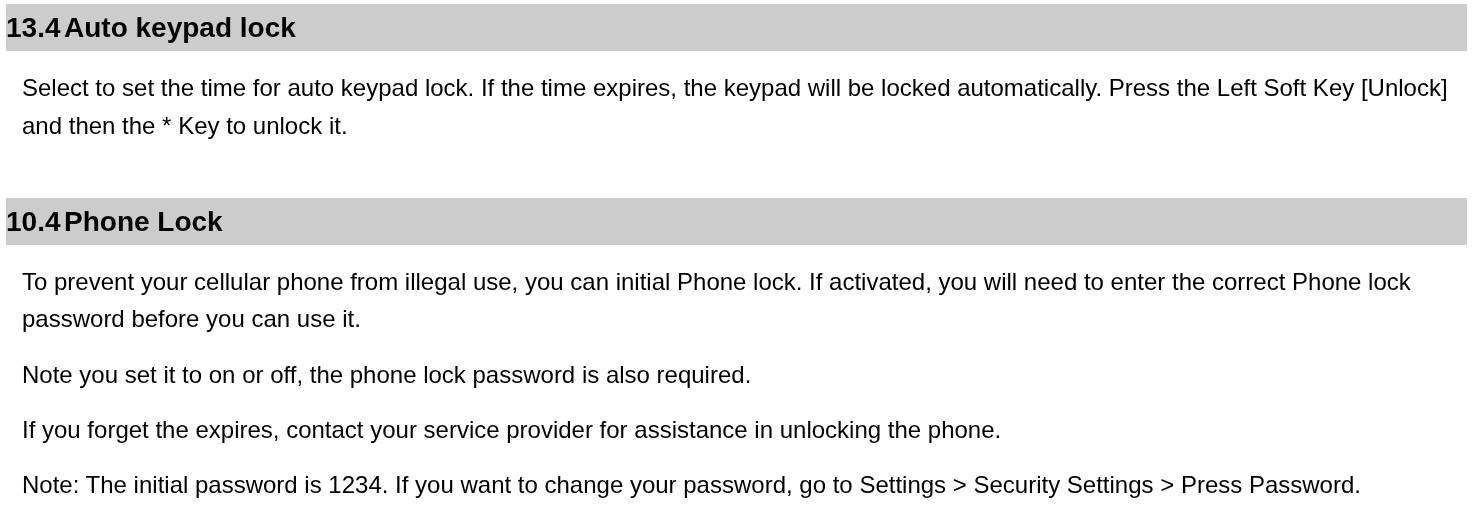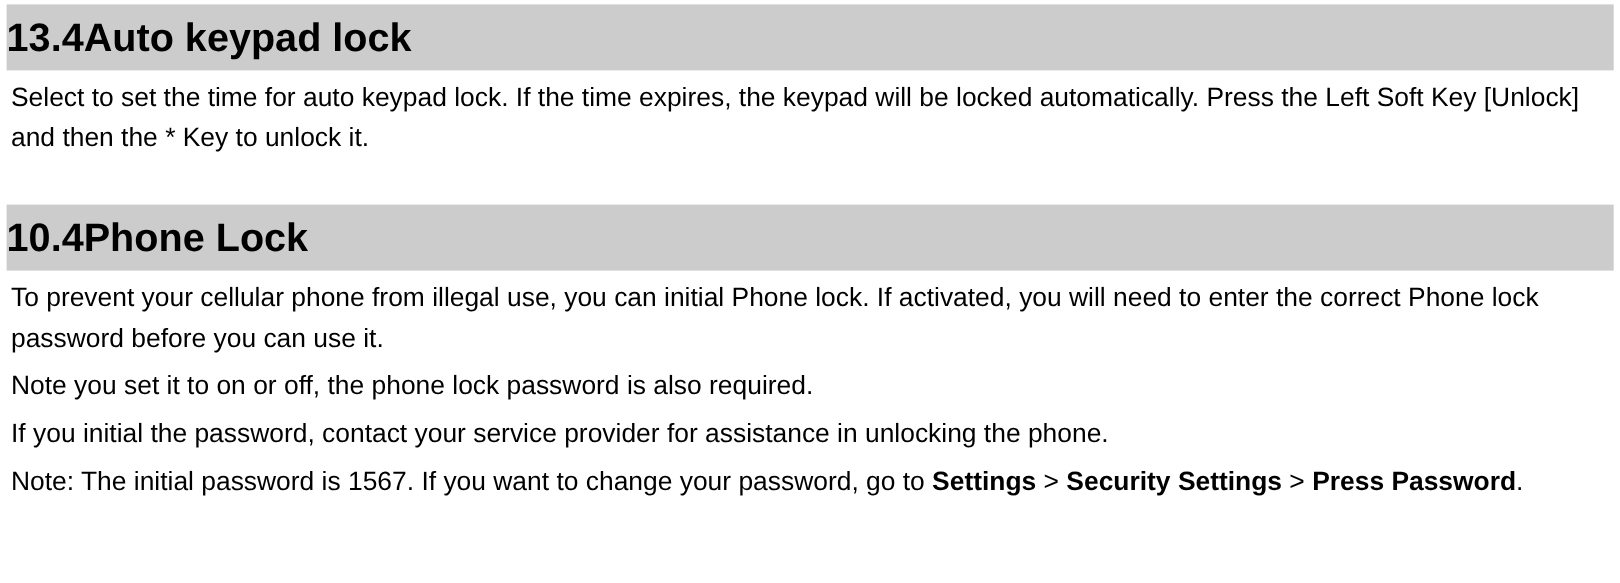--- a/index.html
+++ b/index.html
@@ -8,46 +8,46 @@
     font-family: Arial, Helvetica, sans-serif;
     font-size: 24px;
     line-height: 1.55;
     color: #000;
     width: 1473px;
     box-sizing: border-box;
   }
   .heading {
     background: #cccccc;
     font-weight: bold;
-    font-size: 36px;
+    font-size: 28px;
     padding: 2px 0;
     margin: 0;
   }
   .heading .num {
     display: inline-block;
     min-width: 58px;
   }
   .para {
-    margin: 4px;
+    margin: 16px;
     padding: 2px 0 0 0;
   }
   .spacer {
     height: 38px;
   }
-  b { font-weight: bold; }
+  b { font-weight: normal; }
 </style>
 </head>
 <body>
 
 <div class="heading">
   <span class="num">13.4</span><span>Auto keypad lock</span>
 </div>
 <p class="para"><span>Select to set the time for auto keypad lock. If the time expires, the keypad will be locked automatically. Press the Left Soft Key [Unlock] and then the * Key to unlock it.</span></p>
 
 <div class="spacer"></div>
 
 <div class="heading">
   <span class="num">10.4</span><span>Phone Lock</span>
 </div>
 <p class="para"><span>To prevent your cellular phone from illegal use, you can initial Phone lock. If activated, you will need to enter the correct Phone lock password before you can use it.</span></p>
 <p class="para"><span>Note you set it to on or off, the phone lock password is also required.</span></p>
-<p class="para"><span>If you initial the password, contact your service provider for assistance in unlocking the phone.</span></p>
-<p class="para"><span>Note: The initial password is 1567. If you want to change your password, go to </span><b>Settings</b><span> &gt; </span><b>Security Settings</b><span> &gt; </span><b>Press Password</b><span>.</span></p>
+<p class="para"><span>If you forget the expires, contact your service provider for assistance in unlocking the phone.</span></p>
+<p class="para"><span>Note: The initial password is 1234. If you want to change your password, go to </span><b>Settings</b><span> &gt; </span><b>Security Settings</b><span> &gt; </span><b>Press Password</b><span>.</span></p>
 
 </body></html>

